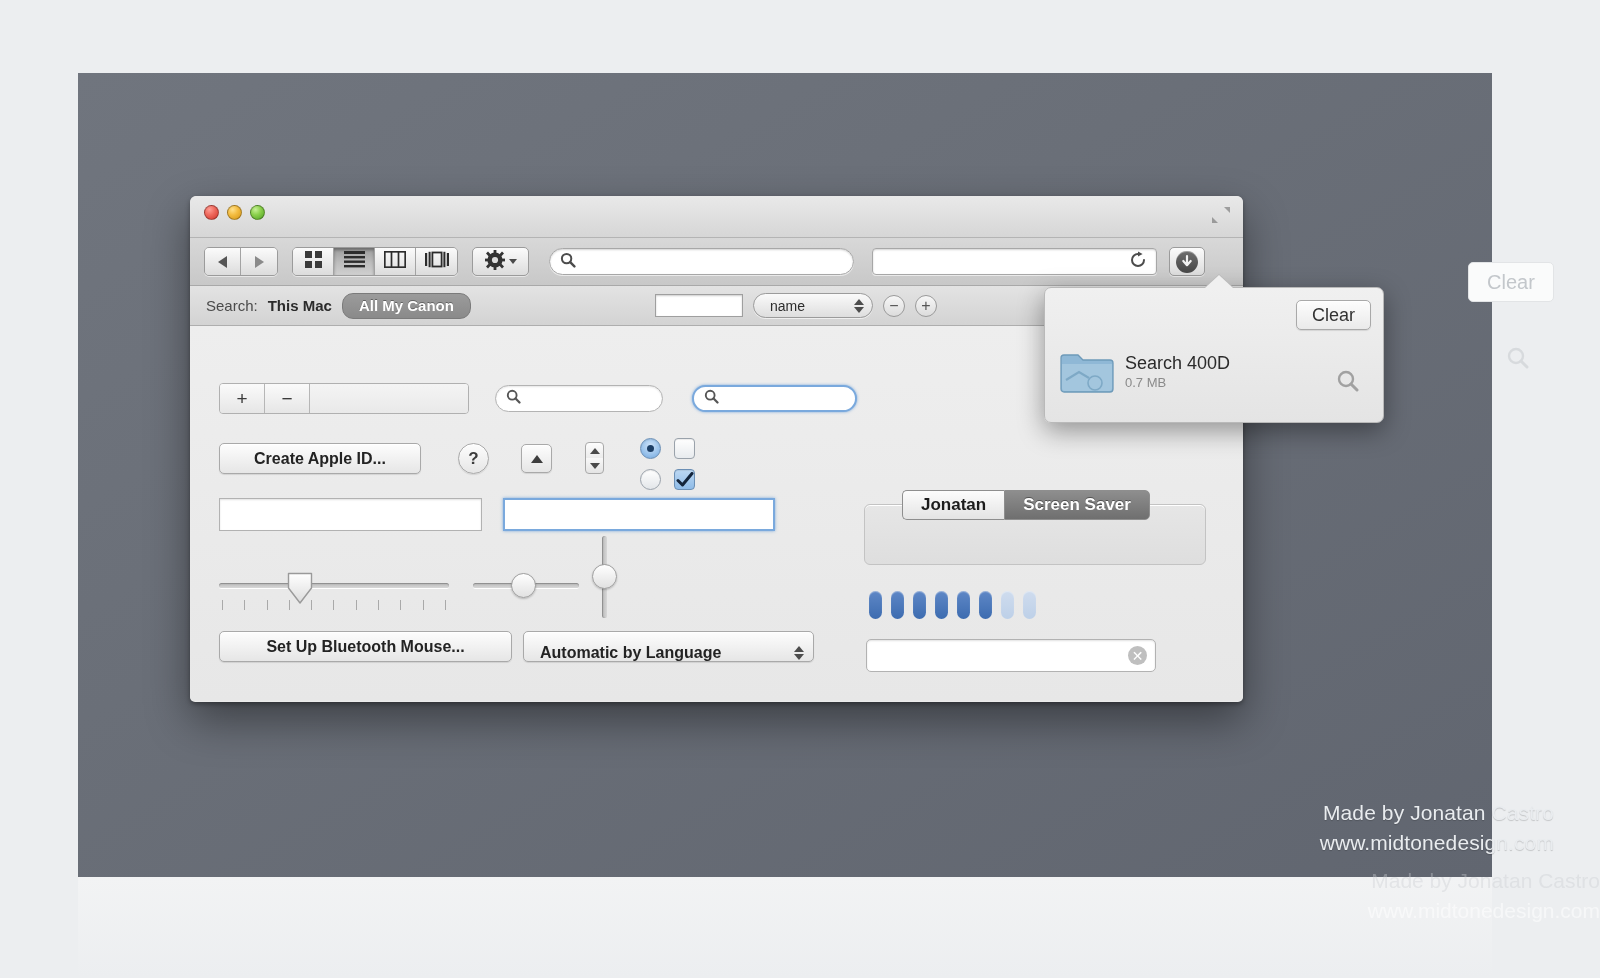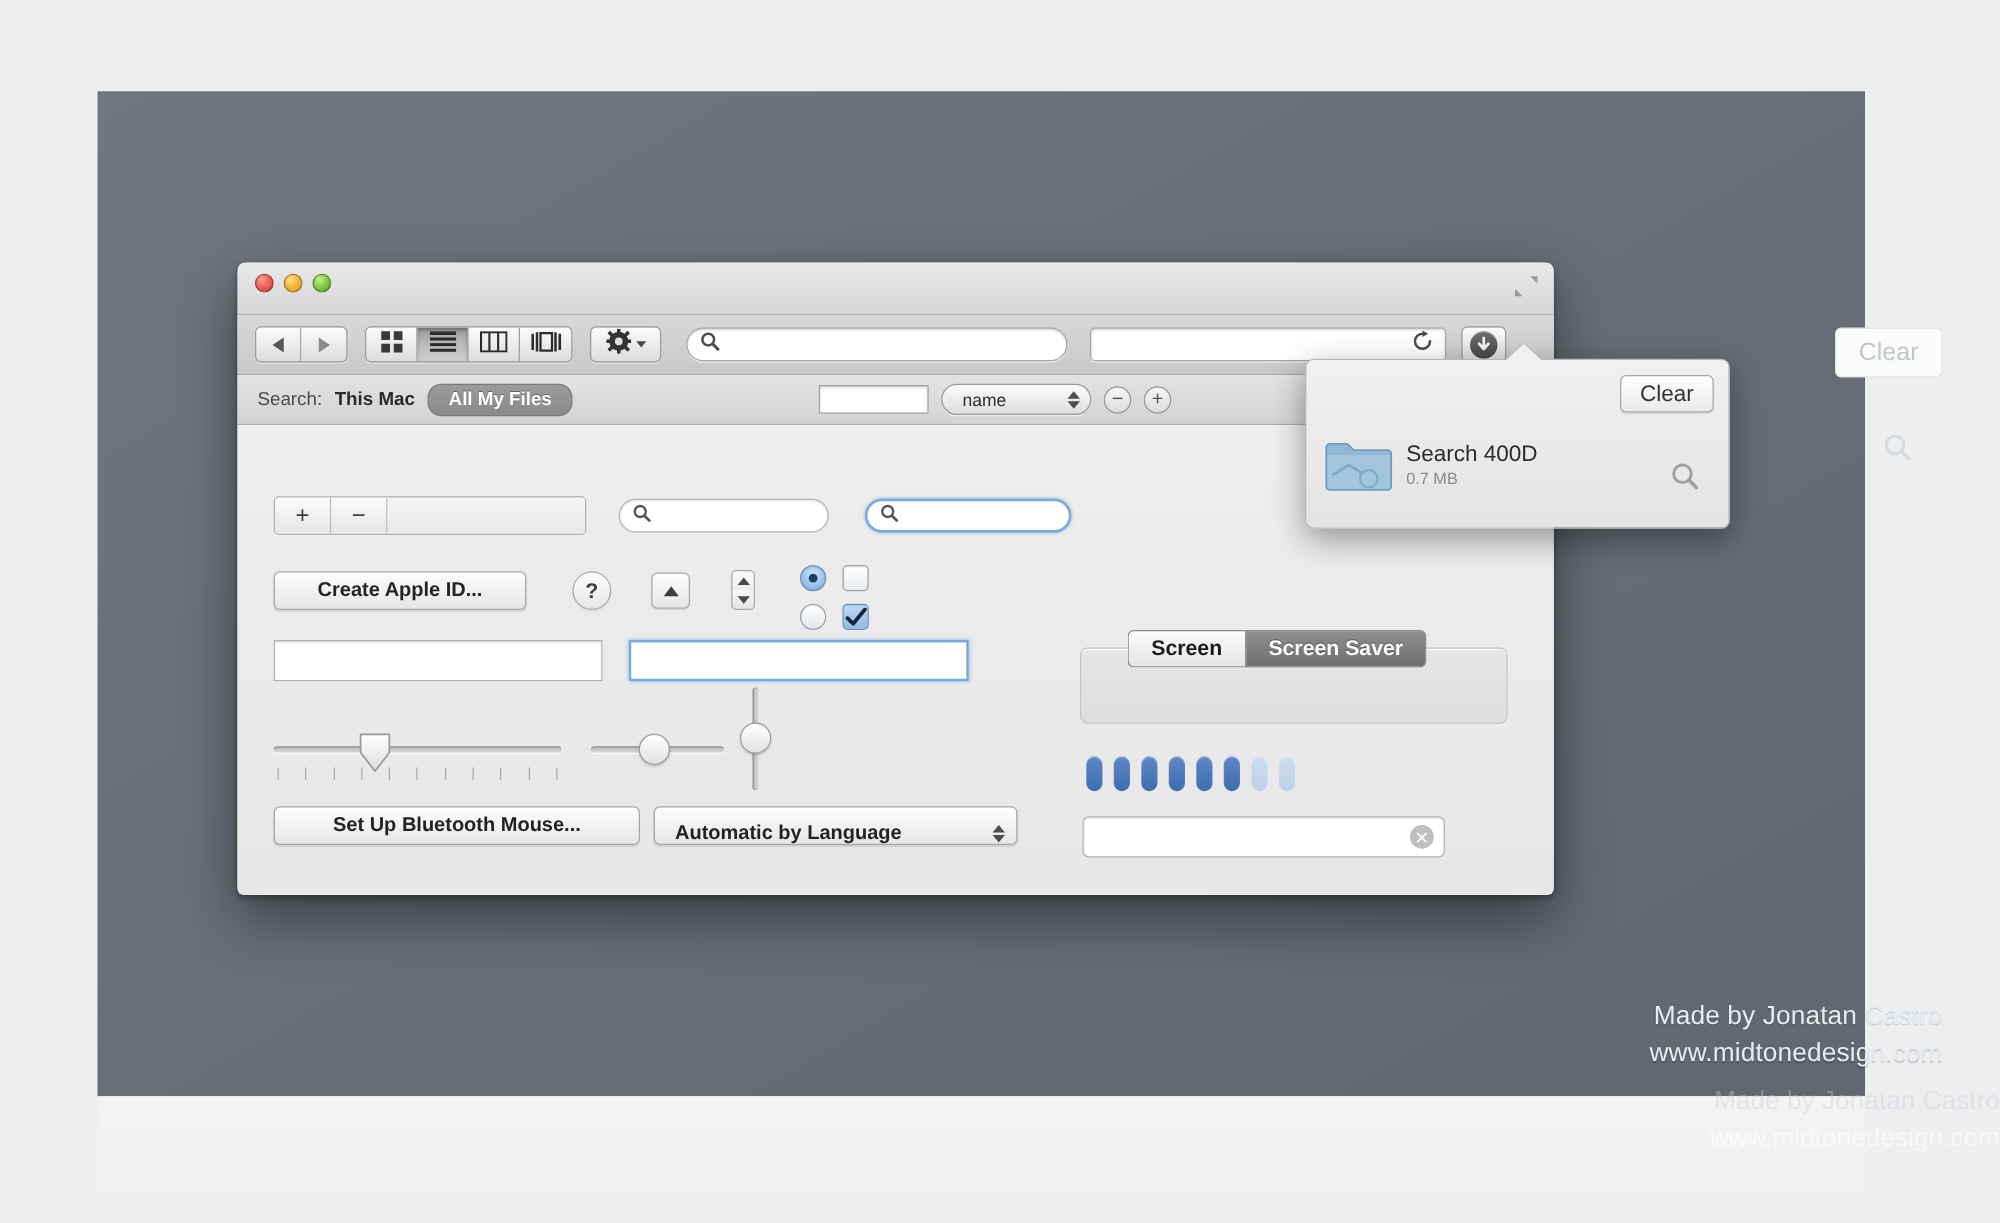--- a/index.html
+++ b/index.html
@@ -35,21 +35,21 @@
   .credits-ghost {
     position: absolute; right: 0px; top: 866px;
     text-align: right; color: #ffffff;
     font-size: 21px; line-height: 30px;
     opacity: .55;
   }
   .credits-ghost .l1 { color:#c9ccd0; opacity:.7; }
 
   
   .window {
-    position: absolute; left: 190px; top: 210px;
+    position: absolute; left: 190px; top: 196px;
     width: 1053px; height: 506px;
     border-radius: 7px 7px 5px 5px;
     background: #ebebeb;
     box-shadow: 0 18px 44px rgba(0,0,0,.42), 0 2px 5px rgba(0,0,0,.35);
     overflow: visible;
   }
   .titlebar {
     position: relative; height: 42px;
     border-radius: 6px 6px 0 0;
     background: linear-gradient(180deg,#e9e9e9 0%, #d6d6d6 100%);
@@ -515,21 +515,21 @@
           <svg width="14" height="14" viewBox="0 0 14 14">
               <path d="M7 1.2 L7 8.8 M3.3 6 L7 10.2 L10.7 6" fill="none" stroke="#f2f2f2" stroke-width="2.2" stroke-linecap="round" stroke-linejoin="round"></path>
             </svg>
         </div>
       </div>
     </div>
 
     <div class="scopebar">
       <span class="scope-label">Search:</span>
       <span class="scope-strong">This Mac</span>
-      <span class="pill">All My Files</span>
+      <span class="pill">All My Canon</span>
       <div style="flex:1"></div>
       <div class="mini-field"></div>
       <div class="popup-pill">
         <span>name</span>
         <span class="ud-arrows">
             <i class="ud-up"></i>
             <i class="ud-dn"></i>
           </span>
       </div>
       <div class="circ-btn">−</div>
@@ -633,21 +633,21 @@
       <div class="ctl btn" style="left:29px; top:305px; width:293px;">Set Up Bluetooth Mouse...</div>
       <div class="ctl dropdown" style="left:333px; top:305px; width:291px;">
         <span>Automatic by Language</span>
         <span class="ud-arrows">
             <i class="ud-up"></i>
             <i class="ud-dn"></i>
           </span>
       </div>
 
       <div class="tabbar" style="left:712px; top:164px;">
-        <div class="tab sel">Screen</div>
+        <div class="tab sel">Jonatan</div>
         <div class="tab unsel">Screen Saver</div>
       </div>
       <div class="tabpanel" style="left:674px; top:178px; width:342px; height:61px;"></div>
 
       <div class="level" style="left:679px; top:265px;">
         <div class="lvseg full"></div>
         <div class="lvseg full"></div>
         <div class="lvseg full"></div>
         <div class="lvseg full"></div>
         <div class="lvseg full"></div>

